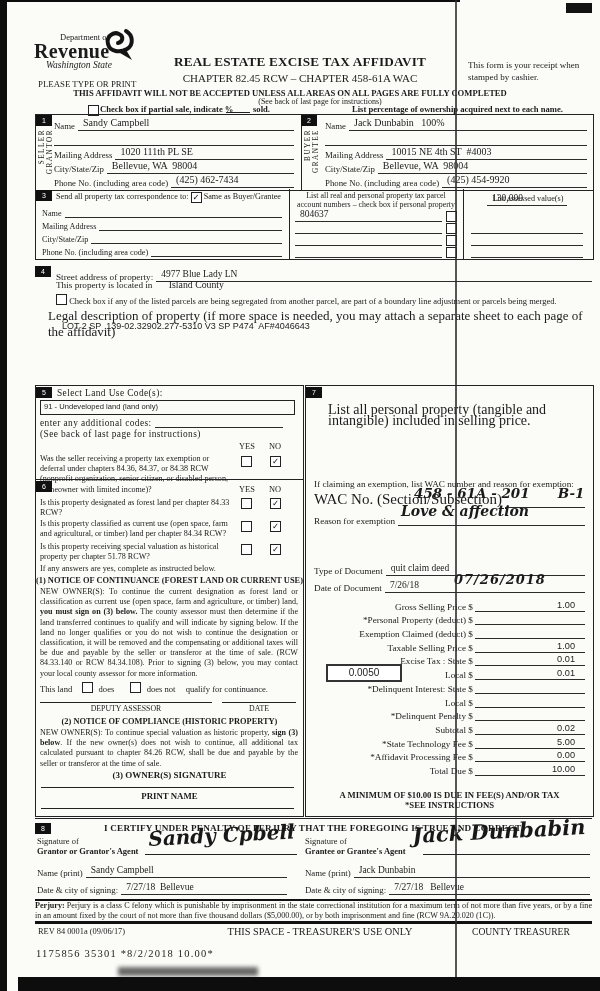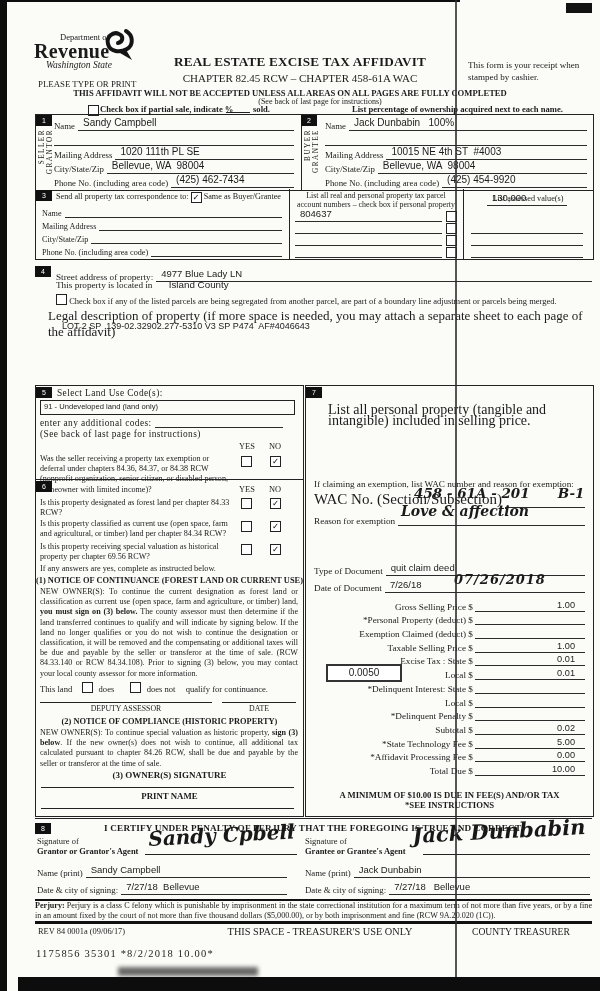--- a/index.html
+++ b/index.html
@@ -18,21 +18,21 @@
   .smudge{left:118px;top:967px;width:140px;height:9px;background:#1a1a1a;filter:blur(2px);opacity:.65}
   
   .badge{position:absolute;background:#101010;color:#fff;font-family:"Liberation Sans",sans-serif;font-size:7px;width:16px;height:11px;text-align:center;line-height:11px}
   .vlabel{position:absolute;writing-mode:vertical-rl;transform:rotate(180deg);font-size:7.2px;letter-spacing:1.5px;color:#222}
   
   .cb{display:inline-block;width:9px;height:9px;border:1px solid #222;background:#fff;font-size:8.5px;line-height:9px;text-align:center;vertical-align:-1px;color:#111;flex:none}
   
   .frow{display:flex;align-items:flex-end}
   .lbl{font-size:8.8px;white-space:nowrap}
   .fill{flex:1;border-bottom:1px solid #2b2b2b;margin-left:3px;min-height:11px}
-  .val{font-family:Liberation Sans, sans-serif;font-size:10px;padding-left:5px;white-space:pre}
+  .val{font-family:Liberation Serif, serif;font-size:10px;padding-left:5px;white-space:pre}
   .blank{border-bottom:1px solid #2b2b2b;height:11px}
   
   .bx{border:1px solid #222;background:transparent}
   .qtxt{font-size:8.1px;line-height:10.2px}
   .qcb{position:absolute}
   .yn{font-size:8.4px}
   .body-p{font-size:8.1px;line-height:10.2px;text-align:justify}
   .sp{font-size:9.4px;letter-spacing:.4px}
   
   .mrow{height:13.7px;display:flex;align-items:flex-end;position:relative}
@@ -233,21 +233,21 @@
     <span class="abs yn" style="left:233px;top:99px">NO</span>
 
     <div class="abs qtxt" style="left:4px;top:112px;width:196px">Is this property designated as forest land per chapter 84.33 RCW?</div>
     <span class="cb qcb" style="left:205px;top:112px"></span>
     <span class="cb qcb" style="left:234px;top:112px">✓</span>
 
     <div class="abs qtxt" style="left:4px;top:133px;width:196px">Is this property classified as current use (open space, farm and agricultural, or timber) land per chapter 84.34 RCW?</div>
     <span class="cb qcb" style="left:205px;top:135px"></span>
     <span class="cb qcb" style="left:234px;top:135px">✓</span>
 
-    <div class="abs qtxt" style="left:4px;top:156px;width:196px">Is this property receiving special valuation as historical property per chapter 69.56 RCW?</div>
+    <div class="abs qtxt" style="left:4px;top:156px;width:196px">Is this property receiving special valuation as historical property per chapter 51.78 RCW?</div>
     <span class="cb qcb" style="left:205px;top:158px"></span>
     <span class="cb qcb" style="left:234px;top:158px">✓</span>
 
     <div class="abs" style="left:4px;top:178px;font-size:8.3px">If any answers are yes, complete as instructed below.</div>
 
     <div class="abs b ctr" style="left:0;top:190px;width:267px;font-size:8.4px">(1) NOTICE OF CONTINUANCE (FOREST LAND OR CURRENT USE)</div>
     <div class="abs body-p" style="left:4px;top:201px;width:258px"><span>NEW OWNER(S): To continue the current designation as forest land or classification as current use (open space, farm and agriculture, or timber) land, </span><span class="b">you must sign on (3) below.</span><span> The county assessor must then determine if the land transferred continues to qualify and will indicate by signing below. If the land no longer qualifies or you do not wish to continue the designation or classification, it will be removed and the compensating or additional taxes will be due and payable by the seller or transferor at the time of sale. (RCW 84.33.140 or RCW 84.34.108). Prior to signing (3) below, you may contact your local county assessor for more information.</span></div>
 
     <div class="abs" style="left:4px;top:296px;font-size:8.6px">
       <span>This land</span>

